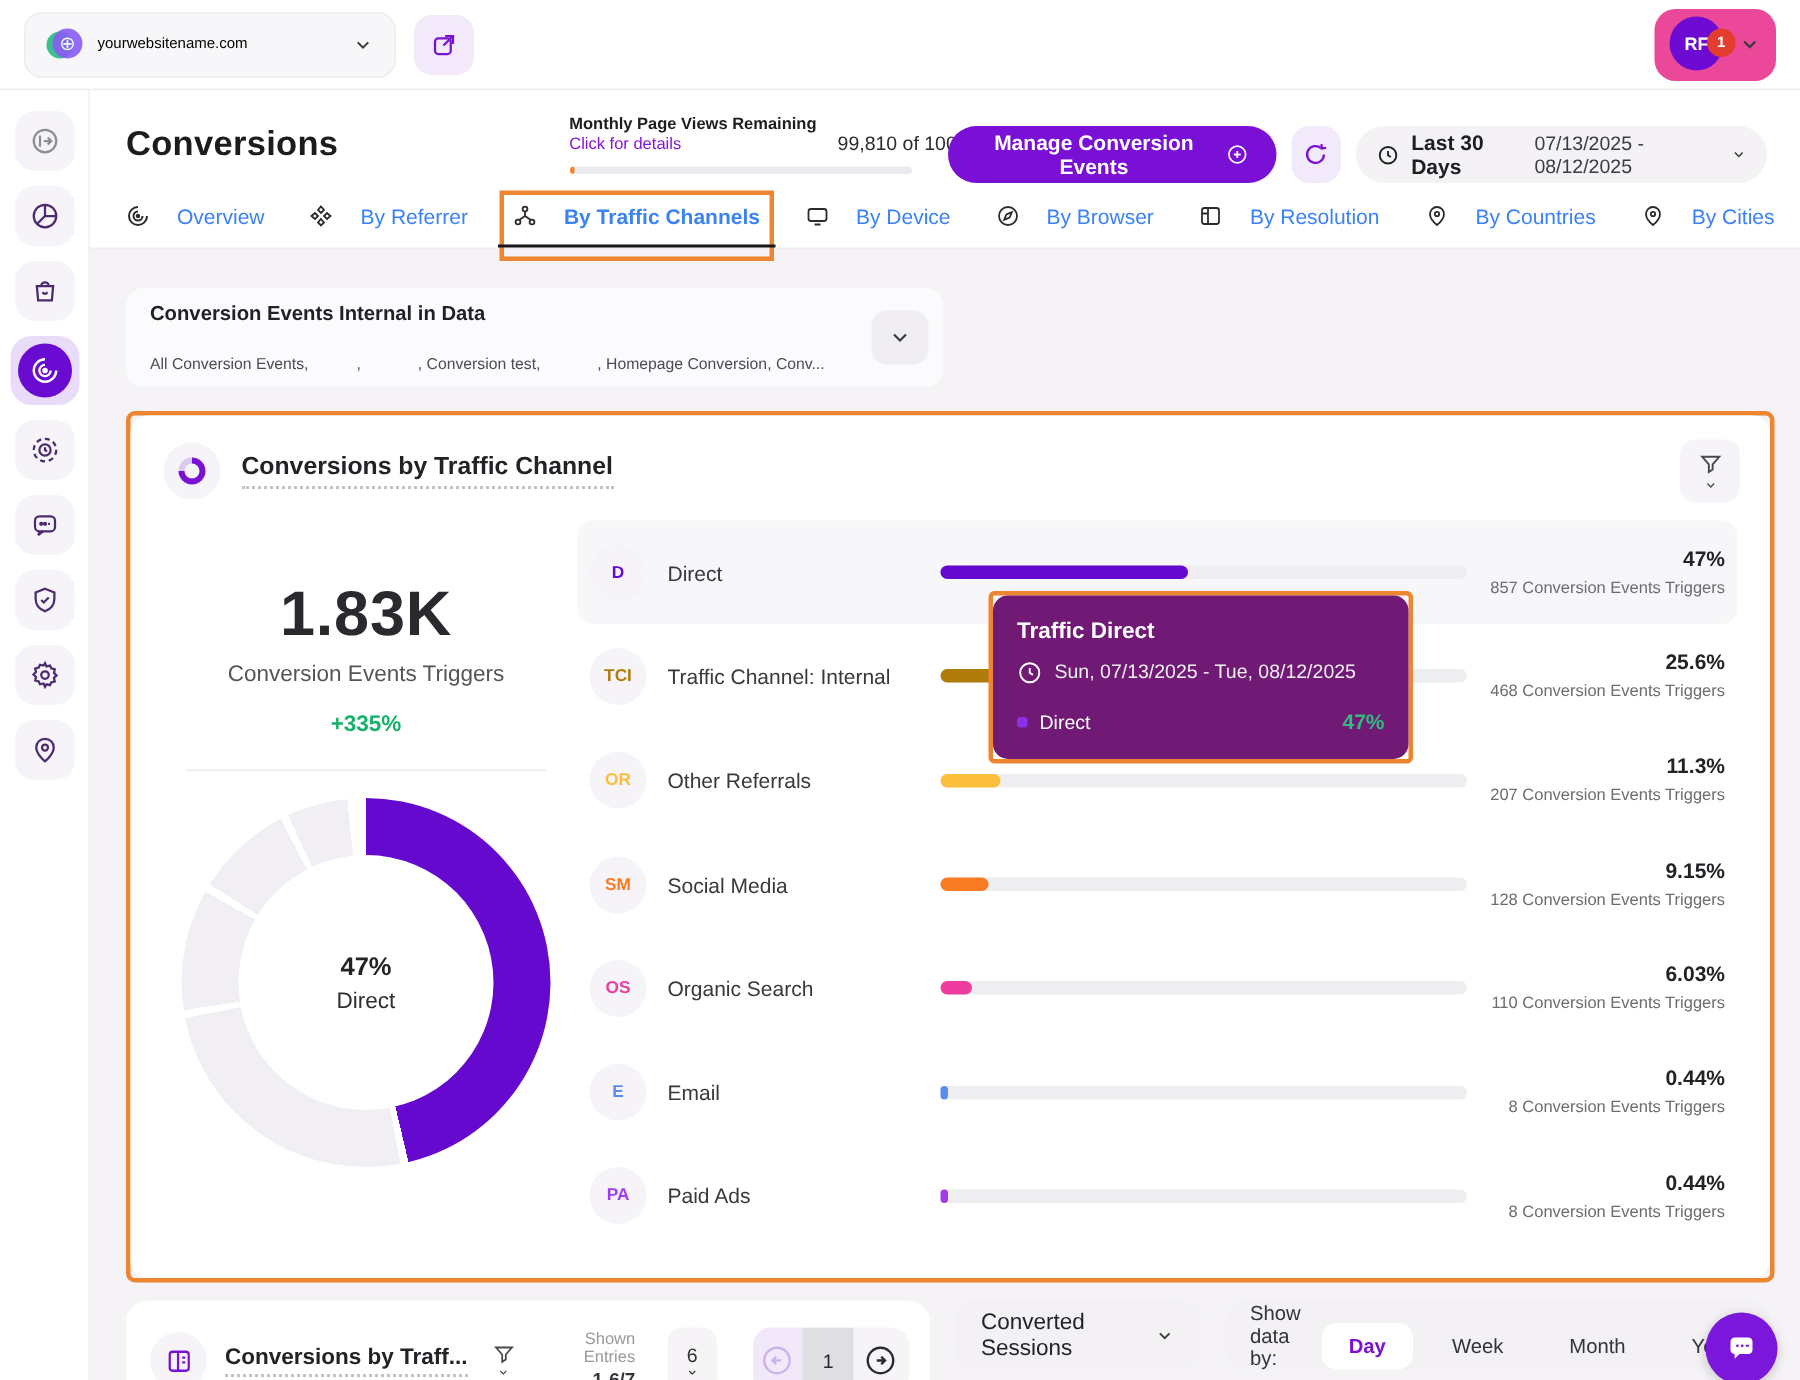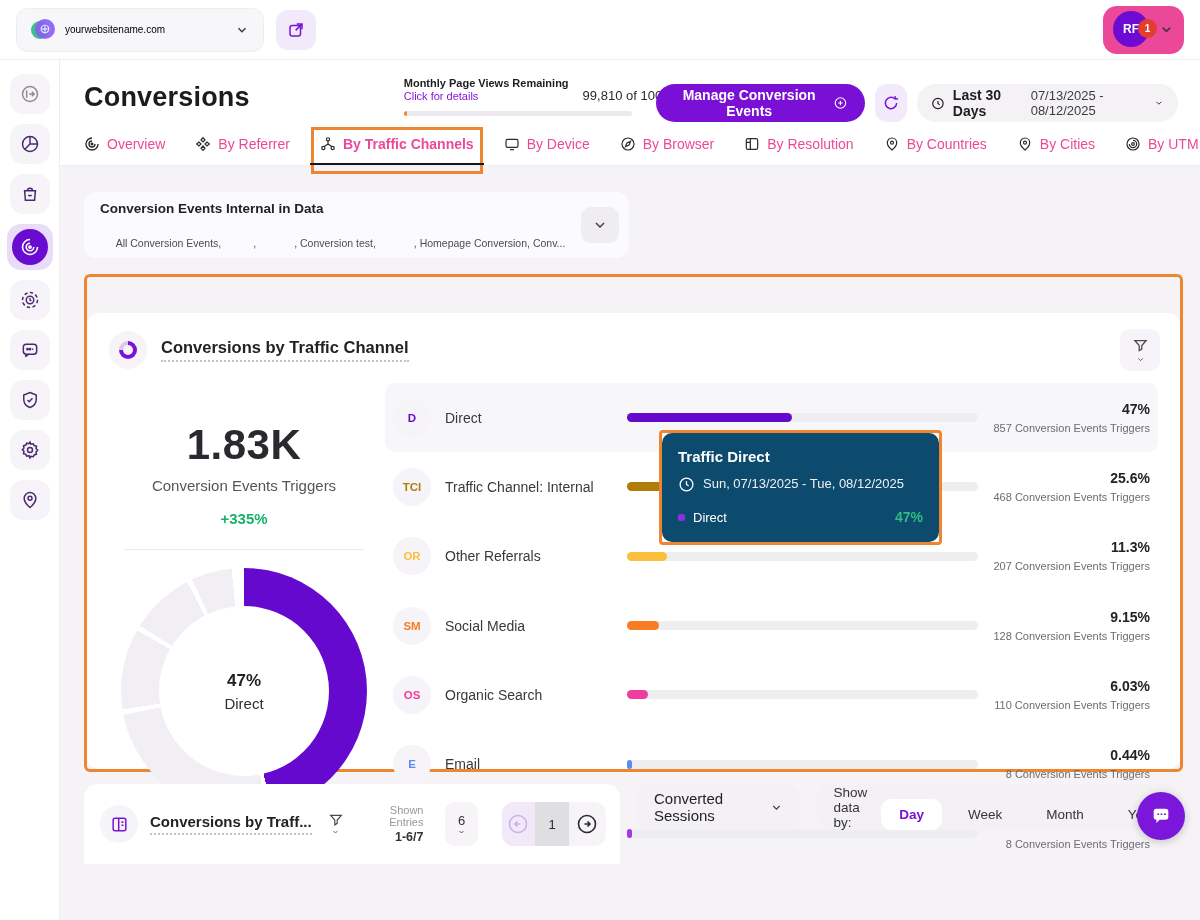--- a/index.html
+++ b/index.html
@@ -37,62 +37,62 @@
     display:flex; align-items:center; justify-content:center; cursor:pointer; }
   .side-btn.gray { color:#8d8d92; }
   .side-btn.active-wrap { width:46px; height:46px; background:#e9dcf9; border-radius:14px; }
   .side-btn.active-wrap .inner { width:36px; height:36px; border-radius:50%; background:#6a0bd2; color:#fff;
     display:flex; align-items:center; justify-content:center; }
 
   .main { flex:1; display:flex; flex-direction:column; background:#fff; overflow:hidden; }
 
   
   .page-head { display:flex; align-items:flex-start; padding:16px 22px 4px 24px; gap:24px; }
-  .page-title { font-size:27px; font-weight:bold; color:#1c1c1e; letter-spacing:.2px; padding-top:6px; }
+  .page-title { font-size:23px; font-weight:bold; color:#1c1c1e; letter-spacing:.2px; padding-top:6px; }
   .pv-block { margin-left:130px; width:228px; }
   .pv-top { display:flex; gap:10px; align-items:flex-start; }
   .pv-label { font-size:11px; font-weight:bold; color:#1d1d1f; line-height:1.3; white-space:nowrap; }
   .pv-link { font-size:11px; color:#8514d9; cursor:pointer; }
   .pv-value { font-size:13px; color:#2b2b2d; white-space:nowrap; margin-top:12px; margin-left:4px; }
   .pv-bar { margin-top:8px; height:5px; width:228px; background:#eceaee; border-radius:3px; overflow:hidden; }
   .pv-fill { height:100%; background:#f08629; border-radius:3px; }
   .head-actions { margin-left:auto; display:flex; align-items:center; gap:10px; padding-top:8px; }
   .manage-btn { height:38px; border:none; border-radius:19px; background:#7a0fd6; color:#fff; font-size:14px;
     font-weight:bold; padding:0 18px; display:flex; align-items:center; gap:8px; cursor:pointer;
     font-family:"Liberation Sans",sans-serif; }
   .refresh-btn { width:38px; height:38px; border-radius:12px; background:#f2eafb; color:#7a12d4;
     display:flex; align-items:center; justify-content:center; cursor:pointer; }
   .date-pill { height:38px; background:#f4f2f5; border-radius:19px; display:flex; align-items:center;
     gap:8px; padding:0 14px; cursor:pointer; }
   .date-label { font-size:14px; font-weight:bold; color:#1e1e20; }
   .date-value { font-size:13px; color:#3c3c40; }
 
   
   .tabs { display:flex; align-items:center; gap:30px; padding:10px 24px 0 24px; border-bottom:1px solid #efedf1; }
-  .tab { display:flex; align-items:center; gap:7px; font-size:14px; color:#ec4899; padding-bottom:13px;
+  .tab { display:flex; align-items:center; gap:18px; font-size:14px; color:#3b82f6; padding-bottom:13px;
     cursor:pointer; position:relative; white-space:nowrap; }
   .tab .ticon { color:#2b2b2e; }
   .tab.active { font-weight:bold; }
   .tab.active::after { content:""; position:absolute; left:-10px; right:-10px; bottom:0; height:2px; background:#17171a; }
   .tab.annotated { outline:3px solid #ee8530; outline-offset:6px; }
 
   
   .content { flex:1; background:#f5f3f6; padding:26px 19px 0 24px; overflow:hidden; }
 
   .events-bar { width:545px; background:#fbfafc; border-radius:12px; padding:9px 10px 9px 16px;
     display:flex; align-items:center; }
   .events-text { flex:1; }
   .events-title { font-size:13.5px; font-weight:bold; color:#222226; }
-  .events-list { font-size:10.5px; color:#4c4c50; margin-top:21px; white-space:pre; overflow:hidden;text-align:center; }
+  .events-list { font-size:10.5px; color:#4c4c50; margin-top:21px; white-space:pre; overflow:hidden; }
   .events-chevron { width:38px; height:36px; border-radius:10px; background:#efedf0; display:flex;
     align-items:center; justify-content:center; color:#3c3c40; cursor:pointer; }
 
   
   .card-annot { margin-top:16px; border:3px solid #ee8530; border-radius:6px; width:1099px; }
-  .chart-card { background:#fff; border-radius:12px; height:456px; position:relative;margin-top:36px; }
+  .chart-card { background:#fff; border-radius:12px; height:575px; position:relative; }
   .card-head { display:flex; align-items:center; padding:16px 20px 8px 22px; }
   .card-icon { width:38px; height:38px; border-radius:50%; background:#f6f4f8; display:flex;
     align-items:center; justify-content:center; }
   .mini-donut { width:18px; height:18px; border-radius:50%;
     background:conic-gradient(#7a12d4 0 75%, #d9c9ef 75% 100%); position:relative; }
   .mini-donut::after { content:""; position:absolute; inset:4px; background:#f6f4f8; border-radius:50%; }
   .card-title { margin-left:14px; font-size:16.5px; font-weight:bold; color:#232327;
     border-bottom:2px dotted #c3c1c6; padding-bottom:3px; }
   .filter-btn { margin-left:auto; width:40px; height:42px; border-radius:10px; background:#f6f4f8;
     display:flex; flex-direction:column; align-items:center; justify-content:center; color:#4a4a4e; cursor:pointer; gap:1px; }
@@ -119,21 +119,21 @@
   .ch-label { width:168px; margin-left:14px; font-size:14px; color:#39393d; flex:none; }
   .ch-track { flex:1; height:9px; border-radius:6px; background:#eeedf0; position:relative; margin:0 14px; }
   .ch-fill { position:absolute; left:0; top:0; height:9px; border-radius:6px; }
   .ch-vals { width:158px; text-align:right; flex:none; }
   .ch-pct { font-size:14px; font-weight:bold; color:#232327; }
   .ch-count { font-size:11px; color:#6c6c71; margin-top:3px; line-height:1.35; }
 
   
   .tooltip-annot { position:absolute; left:572px; top:117px; width:283px; border:3px solid #ee8530;
     border-radius:4px; z-index:6; }
-  .tooltip { background:#0c4a6e; border-radius:10px; padding:15px 16px 17px 16px; color:#fff; }
+  .tooltip { background:#701a75; border-radius:10px; padding:15px 16px 17px 16px; color:#fff; }
   .tt-title { font-size:15px; font-weight:bold; }
   .tt-date { display:flex; gap:8px; font-size:13px; color:#f0f0f2; margin-top:11px; }
   .tt-row { display:flex; align-items:center; margin-top:16px; font-size:13px; }
   .tt-dot { width:7px; height:7px; border-radius:2px; background:#8b2fe8; margin-right:8px; }
   .tt-val { margin-left:auto; color:#2fbd7f; font-weight:bold; font-size:14px; }
 
   
   .bottom-row { display:flex; align-items:flex-start; margin-top:12px; gap:16px; position:relative; }
   .table-card { width:553px; background:#fff; border-radius:14px 14px 0 0; height:80px;
     display:flex; align-items:center; padding:0 14px 0 16px; gap:12px; }

